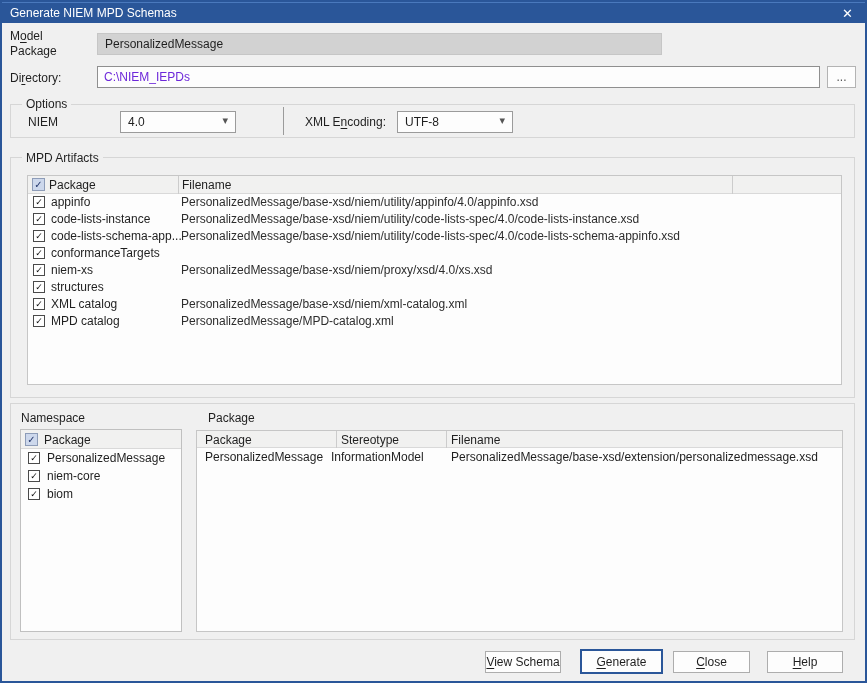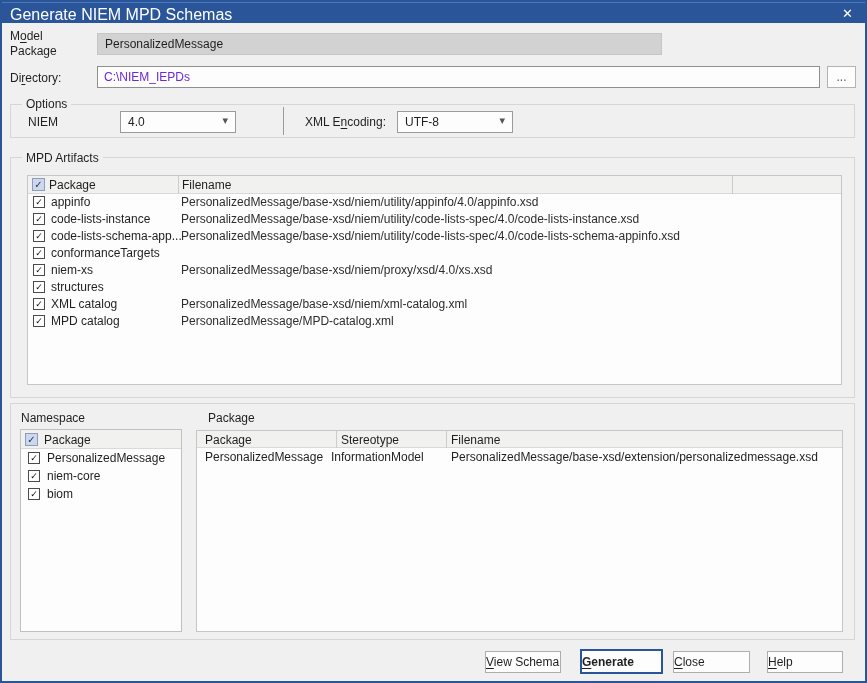--- a/index.html
+++ b/index.html
@@ -5,21 +5,21 @@
   * { box-sizing: border-box; margin: 0; padding: 0; }
   html,body { background:#e8e8e8; }
   body { font-family:"Liberation Sans","DejaVu Sans",sans-serif; font-size:12px; color:#1f1f1f; }
 
   .dialog{ position:relative; width:867px; height:683px; background:#f0f0f0;
            border:2px solid #2a5699; overflow:hidden; }
 
   
   .titlebar{ position:absolute; left:0; top:0; right:0; height:21px; background:#2a5699;
              border-top:1px solid #4a79bd; }
-  .titlebar .title{ position:absolute; left:8px; top:3px; color:#ffffff; font-size:16px; }
+  .titlebar .title{ position:absolute; left:8px; top:3px; color:#ffffff; font-size:12px; }
   .titlebar .close{ position:absolute; right:12px; top:2px; color:#ffffff; font-size:13px;
                     line-height:17px; cursor:pointer; }
 
   .lbl{ color:#1f1f1f; }
   u{ text-underline-offset:2px; }
 
   
   .lbl-model{ position:absolute; left:8px; top:27px; width:72px; line-height:15px; }
   .field-readonly{ position:absolute; left:95px; top:31px; width:565px; height:22px;
                    background:#d2d2d2; border:1px solid #c6c6c6; line-height:20px; padding-left:7px; }
@@ -90,23 +90,23 @@
   .pkg-table .thead .h3{ position:absolute; left:254px; top:2px; }
   .pkg-table .thead .hd1{ position:absolute; left:139px; top:0; height:17px; width:1px; background:#cccccc; }
   .pkg-table .thead .hd2{ position:absolute; left:249px; top:0; height:17px; width:1px; background:#cccccc; }
   .pkg-row{ position:relative; height:18px; }
   .pkg-row .c1{ position:absolute; left:8px; top:2px; white-space:nowrap; }
   .pkg-row .c2{ position:absolute; left:134px; top:2px; white-space:nowrap; }
   .pkg-row .c3{ position:absolute; left:254px; top:2px; white-space:nowrap; }
 
   
   .btn{ position:absolute; height:22px; background:#fdfdfd; border:1px solid #adadad;
-        font:inherit; color:#1f1f1f; cursor:pointer; text-align:left; }
+        font:inherit; color:#1f1f1f; cursor:pointer; text-align:center; }
   .btn-view{ left:483px; top:649px; width:76px; }
-  .btn-generate{ left:578px; top:647px; width:83px; height:25px; border:2px solid #2a5699;font-weight:bold; }
+  .btn-generate{ left:578px; top:647px; width:83px; height:25px; border:2px solid #2a5699; }
   .btn-close{ left:671px; top:649px; width:77px; }
   .btn-help{ left:765px; top:649px; width:76px; }
 </style>
 </head>
 <body>
 
 <div class="dialog">
 
   <div class="titlebar">
     <span class="title">Generate NIEM MPD Schemas</span>

